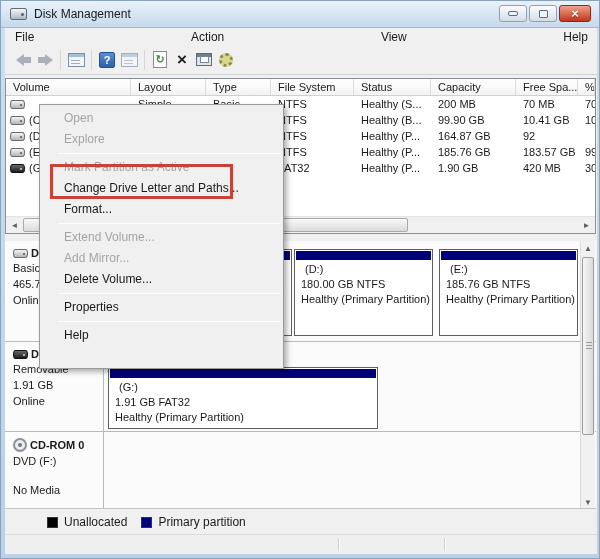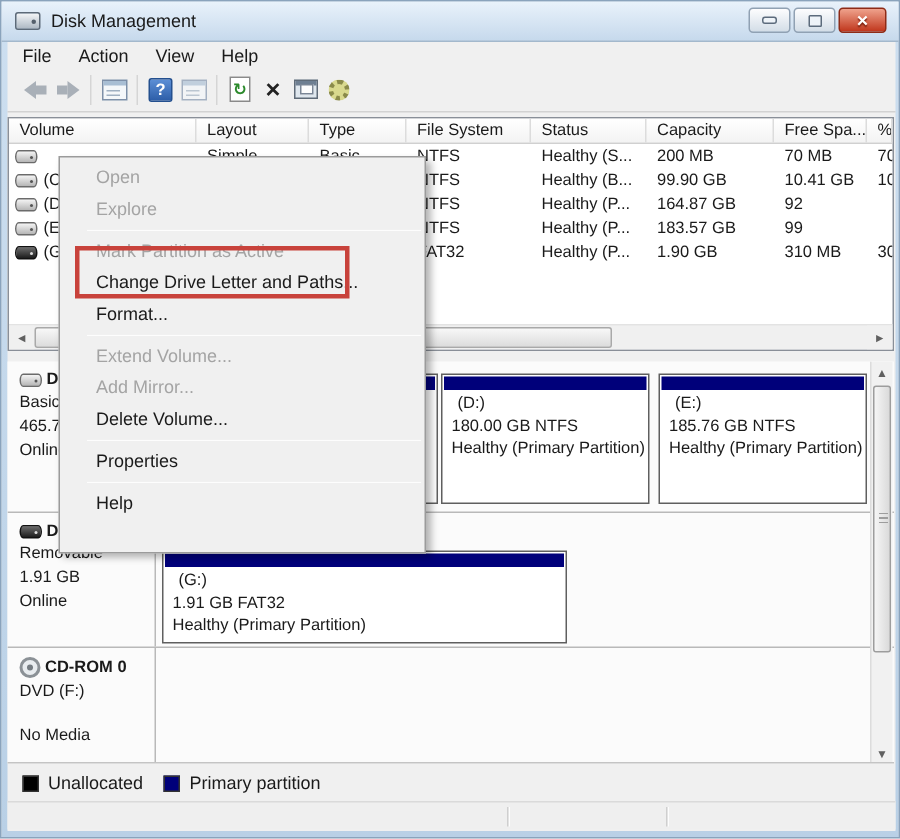--- a/index.html
+++ b/index.html
@@ -22,21 +22,21 @@
   .winbtns { position:absolute; right:10px; top:4px; display:flex; gap:2px; }
   .wbtn { width:28px; height:17px; border:1px solid #90a1b3; border-radius:3px;
           background:linear-gradient(#fdfdfe,#d3dde7); display:flex; align-items:center; justify-content:center; }
   .wbtn.close { width:32px; background:linear-gradient(#efa28c,#c0361c); border-color:#8e2b16;
                 color:#fff; font-weight:bold; font-size:13px; line-height:1; text-shadow:0 1px 1px #7a1d0a; }
   .glyph-min { width:10px; height:5px; border:1px solid #5c6b7c; border-radius:2px; background:#eef3f8; }
   .glyph-max { width:9px; height:8px; border:1px solid #5c6b7c; border-radius:1px; background:#eef3f8; }
 
   
   .menubar { position:absolute; left:4px; top:27px; width:592px; height:17px;
-             display:flex; align-items:center; font-size:12px; }
+             display:flex; align-items:center; font-size:12px;justify-content:space-between; }
   .menubar .mitem { padding:1px 9px; }
   .menubar .mitem:first-child { padding-left:10px; }
 
   
   .toolbar { position:absolute; left:4px; top:44px; width:592px; height:30px;
              border-bottom:1px solid #d2d2d2; display:flex; align-items:center; padding-left:7px; }
   .tbtn { width:22px; height:22px; display:flex; align-items:center; justify-content:center; }
   .tsep { width:1px; height:20px; background:#d5d5d5; margin:0 4px; }
   .nav-arrow { display:flex; align-items:center; }
   .nav-arrow .tri-l { width:0; height:0; border-top:6px solid transparent; border-bottom:6px solid transparent; border-right:8px solid #a9b0b8; }
@@ -102,21 +102,21 @@
   .vscroll { position:absolute; right:1px; top:0; width:15px; height:268px; background:#f1f1f1; border-left:1px solid #dcdcdc; }
   .vs-btn { position:absolute; left:0; width:14px; height:14px; color:#606060; font-size:8px;
             display:flex; align-items:center; justify-content:center; }
   .vs-up { top:0; } .vs-down { bottom:0; }
   .vs-thumb { position:absolute; left:1px; top:16px; width:12px; height:178px; border:1px solid #9d9d9d;
               border-radius:2px; background:linear-gradient(90deg,#f6f6f6,#dadada); }
   .vs-thumb::after { content:""; position:absolute; left:3px; top:50%; margin-top:-4px; width:6px; height:7px;
                      background:repeating-linear-gradient(#9d9d9d 0 1px,transparent 1px 3px); }
 
   
-  .legend { position:absolute; left:4px; top:511px; width:592px; height:20px; display:flex; align-items:center; font-size:12px; }
+  .legend { position:absolute; left:4px; top:511px; width:592px; height:20px; display:flex; align-items:center; font-size:12px;padding-left:32px; }
   .lg-item { display:flex; align-items:center; gap:6px; margin-left:10px; }
   .lg-item + .lg-item { margin-left:14px; }
   .lg-sq { width:11px; height:11px; border:1px solid #333; }
 
   
   .statusbar { position:absolute; left:4px; top:533px; width:592px; height:19px; background:#efefef; border-top:1px solid #dadada; }
   .sb-div { position:absolute; top:3px; width:1px; height:13px; background:#cfcfcf; box-shadow:1px 0 0 #fdfdfd; }
 
   
   .ctxmenu { position:absolute; left:38px; top:103px; width:245px; height:265px; background:#f0f0f0;
@@ -245,34 +245,35 @@
     </div>
     <div class="lv-grid lv-row">
       <span class="cell vol">
           <span class="drive-ico"></span>
           <span>(E:)</span>
         </span>
       <span class="cell">Simple</span>
       <span class="cell">Basic</span>
       <span class="cell">NTFS</span>
       <span class="cell">Healthy (P...</span>
+      <span class="cell">185.76 GB</span>
       <span class="cell">183.57 GB</span>
       <span class="cell">99</span>
     </div>
     <div class="lv-grid lv-row">
       <span class="cell vol">
           <span class="drive-ico dark"></span>
           <span>(G:)</span>
         </span>
       <span class="cell">Simple</span>
       <span class="cell">Basic</span>
       <span class="cell">FAT32</span>
       <span class="cell">Healthy (P...</span>
       <span class="cell">1.90 GB</span>
-      <span class="cell">310 MB</span>
+      <span class="cell">420 MB</span>
       <span class="cell">30</span>
     </div>
     <div class="lv-fill"></div>
 
     <div class="hscroll">
       <span class="hs-btn hs-left">◄</span>
       <span class="hs-thumb"></span>
       <span class="hs-btn hs-right">►</span>
     </div>
   </div>

